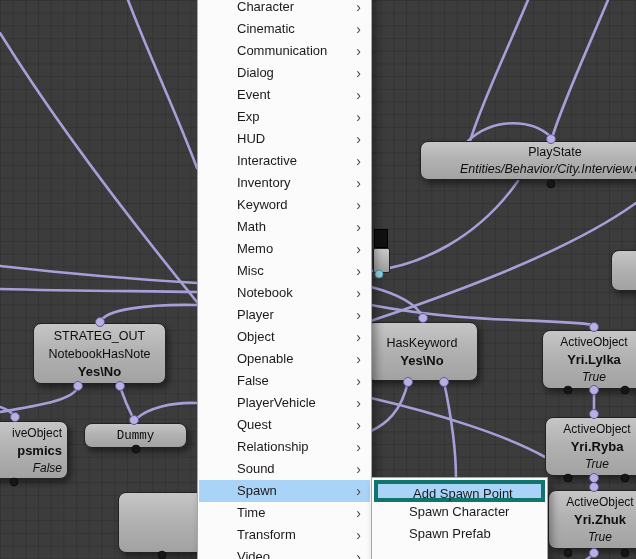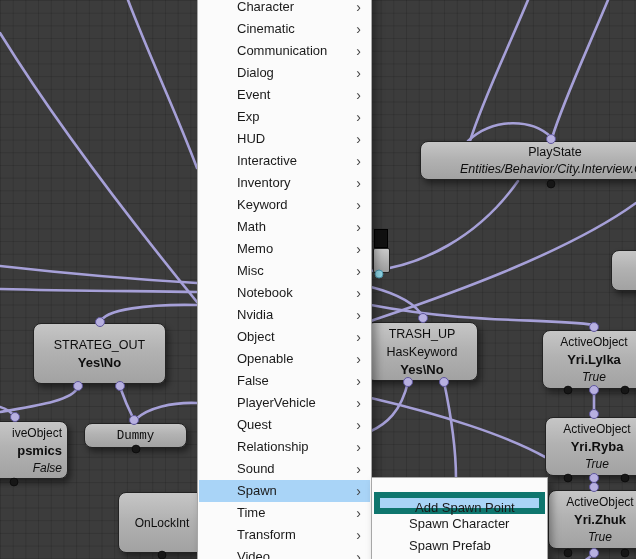--- a/index.html
+++ b/index.html
@@ -75,21 +75,21 @@
     position:absolute; left:371px; top:477px; width:177px; height:95px;
     background:#fbfbfb; border:1px solid #a7a7a7;
     box-shadow:4px 4px 8px rgba(0,0,0,0.35);
     z-index:11; padding-top:2px;
   }
   .submenu-item {
     height:22px; line-height:20px; font-size:13px; color:#1a1a1a;
     padding-left:35px; margin:0 2px; white-space:nowrap; cursor:default;
   }
   .submenu-item.highlight {
-    background:#a9d4f7; border:6px solid #0f766e; line-height:20px;margin-top:12px;
+    background:#a9d4f7; border:4px solid #0f766e; line-height:20px;
   }
 </style>
 </head>
 <body>
 
 <svg id="wires" class="layer" width="636" height="559">
   <g fill="none" stroke="#a6a0d8" stroke-width="2.6" stroke-linecap="round">
     <path d="M0,33 C60,130 140,232 197,302"></path>
     <path d="M128,0 C150,58 176,112 197,168"></path>
     <path d="M0,266 C80,275 145,280 197,283"></path>
@@ -115,25 +115,25 @@
   </g>
 </svg>
 
 <div class="node" id="node-playstate">
   <div class="title">PlayState</div>
   <div class="subtitle">Entities/Behavior/City.Interview.Ch</div>
 </div>
 
 <div class="node" id="node-strateg">
   <div class="tag">STRATEG_OUT</div>
+  <div class="plain">NotebookHasNote</div>
   <div class="l2">Yes\No</div>
 </div>
 
 <div class="node" id="node-trash">
-  <div class="tag">TRASH_UP</div>
   <div class="plain">HasKeyword</div>
   <div class="l2">Yes\No</div>
 </div>
 
 <div class="node" id="node-lylka">
   <div class="l1">ActiveObject</div>
   <div class="l2">Yri.Lylka</div>
   <div class="l3">True</div>
 </div>
 
@@ -153,21 +153,20 @@
   <div class="l1">iveObject</div>
   <div class="l2">psmics</div>
   <div class="l3">False</div>
 </div>
 
 <div class="node" id="node-dummy">
   <div class="plain">Dummy</div>
 </div>
 
 <div class="node" id="node-onlock">
-  <div class="plain">OnLockInt</div>
 </div>
 
 <div class="node" id="node-small-right"></div>
 
 <div class="hidden-bit" id="hidden-node-dark"></div>
 <div class="hidden-bit" id="hidden-node-gray"></div>
 
 <svg id="ports" class="layer" width="636" height="559">
   <g fill="#b7b0e0" stroke="#5f579c" stroke-width="1">
     <circle cx="551" cy="139" r="4.5"></circle>
@@ -209,21 +208,21 @@
   <div class="menu-item"><span>Event</span><span class="arrow">›</span></div>
   <div class="menu-item"><span>Exp</span><span class="arrow">›</span></div>
   <div class="menu-item"><span>HUD</span><span class="arrow">›</span></div>
   <div class="menu-item"><span>Interactive</span><span class="arrow">›</span></div>
   <div class="menu-item"><span>Inventory</span><span class="arrow">›</span></div>
   <div class="menu-item"><span>Keyword</span><span class="arrow">›</span></div>
   <div class="menu-item"><span>Math</span><span class="arrow">›</span></div>
   <div class="menu-item"><span>Memo</span><span class="arrow">›</span></div>
   <div class="menu-item"><span>Misc</span><span class="arrow">›</span></div>
   <div class="menu-item"><span>Notebook</span><span class="arrow">›</span></div>
-  <div class="menu-item"><span>Nvidia</span><span class="arrow">›</span></div>
+  <div class="menu-item"><span>Player</span><span class="arrow">›</span></div>
   <div class="menu-item"><span>Object</span><span class="arrow">›</span></div>
   <div class="menu-item"><span>Openable</span><span class="arrow">›</span></div>
   <div class="menu-item"><span>False</span><span class="arrow">›</span></div>
   <div class="menu-item"><span>PlayerVehicle</span><span class="arrow">›</span></div>
   <div class="menu-item"><span>Quest</span><span class="arrow">›</span></div>
   <div class="menu-item"><span>Relationship</span><span class="arrow">›</span></div>
   <div class="menu-item"><span>Sound</span><span class="arrow">›</span></div>
   <div class="menu-item highlight"><span>Spawn</span><span class="arrow">›</span></div>
   <div class="menu-item"><span>Time</span><span class="arrow">›</span></div>
   <div class="menu-item"><span>Transform</span><span class="arrow">›</span></div>

